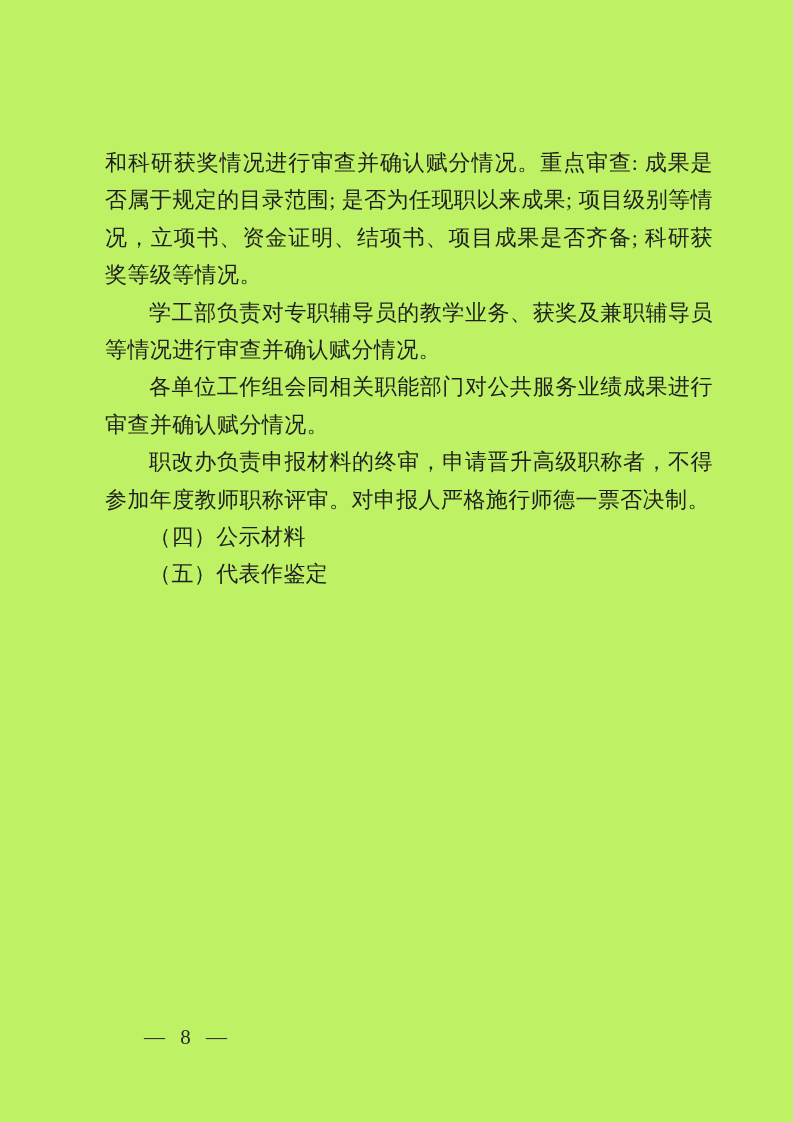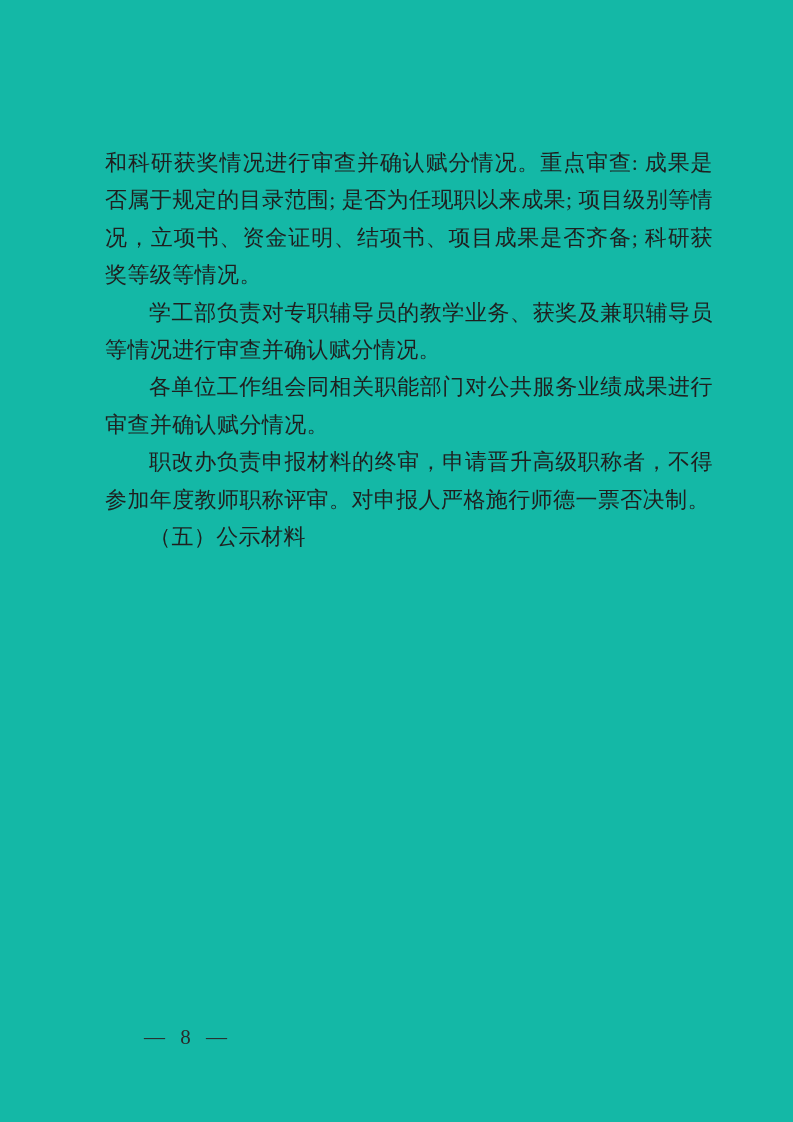--- a/index.html
+++ b/index.html
@@ -11,21 +11,21 @@
     height: 1122px;
     background: #ffffff;
     font-family: "Liberation Serif", "DejaVu Serif", serif;
     color: #1f1f1f;
     overflow: hidden;
   }
   .page {
     position: relative;
     width: 793px;
     height: 1122px;
-    background: #14b8a6;
+    background: #bef264;
   }
   .content {
     position: absolute;
     left: 105px;
     top: 144px;
     width: 608px;
   }
   .para {
     margin: 0;
     font-size: 22px;
@@ -52,19 +52,20 @@
 </style>
 </head>
 <body>
 
 <div class="page">
   <main class="content">
     <p class="para">和科研获奖情况进行审查并确认赋分情况。重点审查: 成果是否属于规定的目录范围; 是否为任现职以来成果; 项目级别等情况，立项书、资金证明、结项书、项目成果是否齐备; 科研获奖等级等情况。</p>
     <p class="para indent">学工部负责对专职辅导员的教学业务、获奖及兼职辅导员等情况进行审查并确认赋分情况。</p>
     <p class="para indent">各单位工作组会同相关职能部门对公共服务业绩成果进行审查并确认赋分情况。</p>
     <p class="para indent">职改办负责申报材料的终审，申请晋升高级职称者，不得参加年度教师职称评审。对申报人严格施行师德一票否决制。</p>
-    <p class="para indent heading">（五）公示材料</p>
+    <p class="para indent heading">（四）公示材料</p>
+    <p class="para indent heading">（五）代表作鉴定</p>
   </main>
 
   <footer class="footer">
     <span>— 8 —</span>
   </footer>
 </div>
 
 </body></html>

